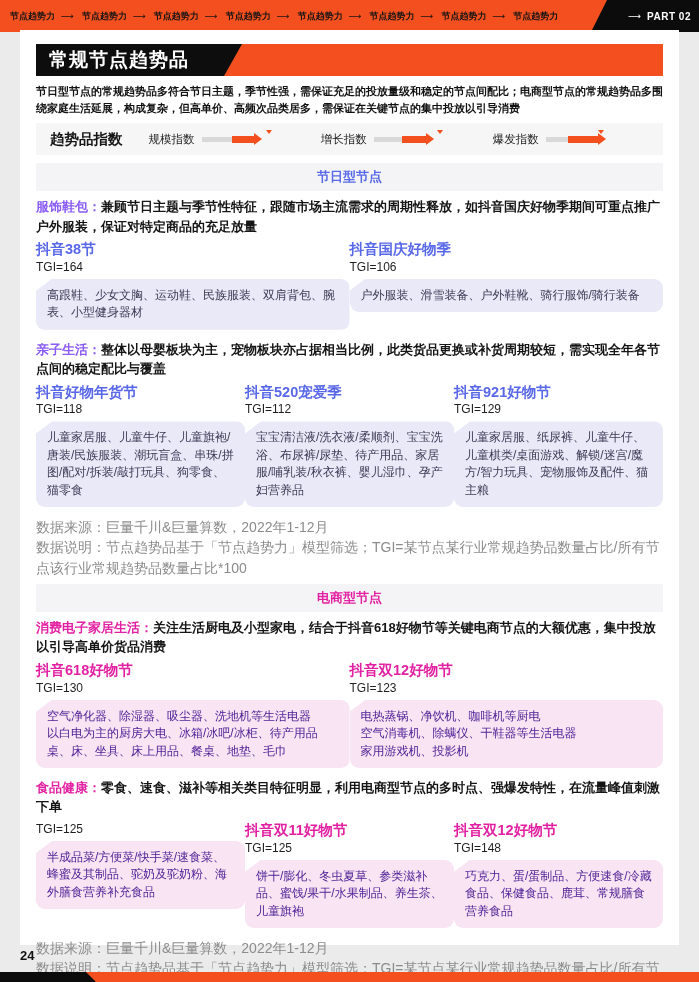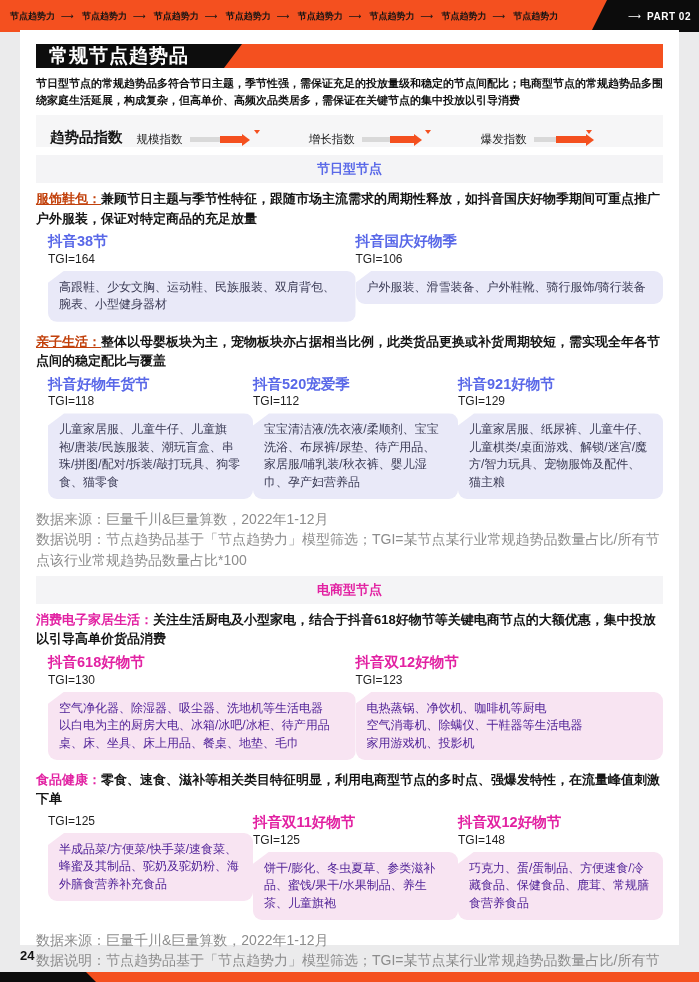--- a/index.html
+++ b/index.html
@@ -28,35 +28,35 @@
     gap:6px; padding-right:8px;
   }
   .topbar-part .topbar-arrow { color:#fff; }
   .part-label { font-size:10px; font-weight:bold; letter-spacing:.5px; }
   
   .card {
     position:absolute; left:20px; right:20px; top:30px;
     height:915px; background:#ffffff;
     padding:14px 16px 6px 16px;
   }
-  .banner { position:relative; height:24px; background:#f4501f; margin-bottom:8px; }
+  .banner { position:relative; height:32px; background:#f4501f; margin-bottom:8px; }
   .banner-black {
     position:absolute; left:0; top:0; bottom:0; width:206px;
     background:#0d0d0d;
     clip-path:polygon(0 0,100% 0,calc(100% - 18px) 100%,0 100%);
     display:flex; align-items:center;
     color:#fff; font-size:19px; font-weight:bold;
     padding-left:13px; letter-spacing:1px;
   }
   .intro { font-size:11px; font-weight:bold; line-height:1.5; color:#111; margin-bottom:6px;font-family:Liberation Mono, monospace; }
   
   .legend {
     background:#f6f6f7; height:32px;
-    display:flex; align-items:flex-end;
-    padding:0 14px; gap:4px; margin-bottom:8px;
+    display:flex; align-items:center;
+    padding:0 14px; gap:16px; margin-bottom:8px;
   }
   .legend-title { font-size:14.5px; font-weight:bold; margin-right:10px; }
   .legend-item { display:flex; align-items:center; gap:7px; font-size:11.5px; color:#222; flex:1; }
   .track { position:relative; display:flex; align-items:center; height:14px; }
   .track-gray { height:5px; background:#d9d9d9; }
   .track-orange { position:relative; height:7px; background:#f4501f; }
   .track-head {
     width:0; height:0;
     border-left:8px solid #f4501f;
     border-top:6px solid transparent;
@@ -74,23 +74,23 @@
   .v3 .track-gray{width:22px;} .v3 .track-orange{width:30px;} .v3 .track-marker{left:30px;}
   
   .band {
     background:#f4f4f6; text-align:center;
     font-size:13px; font-weight:bold;
     padding:5px 0; margin-bottom:6px;
   }
   .band.blue { color:#5968e8; }
   .band.pink { color:#e221a2; }
   .group-desc { font-size:13px; font-weight:bold; line-height:1.5; margin-bottom:4px; }
-  .cat.blue { color:#c2410c;text-decoration:underline; }
+  .cat.blue { color:#8b5cf6; }
   .cat.pink { color:#e221a2; }
-  .nodes { display:grid; margin-bottom:10px;margin-left:12px; }
+  .nodes { display:grid; margin-bottom:10px; }
   .nodes.c2 { grid-template-columns:1fr 1fr; }
   .nodes.c3 { grid-template-columns:1fr 1fr 1fr; }
   .node-title { font-size:14.5px; font-weight:bold; line-height:1.3; }
   .node-title.blue { color:#5968e8; }
   .node-title.pink { color:#e221a2; }
   .tgi { font-size:12px; color:#1f1f1f; margin:1px 0 5px; }
   .items {
     border-radius:9px;
     clip-path:polygon(16px 0,100% 0,100% 100%,0 100%,0 12px);
     padding:8px 11px; font-size:12px; line-height:1.45;

